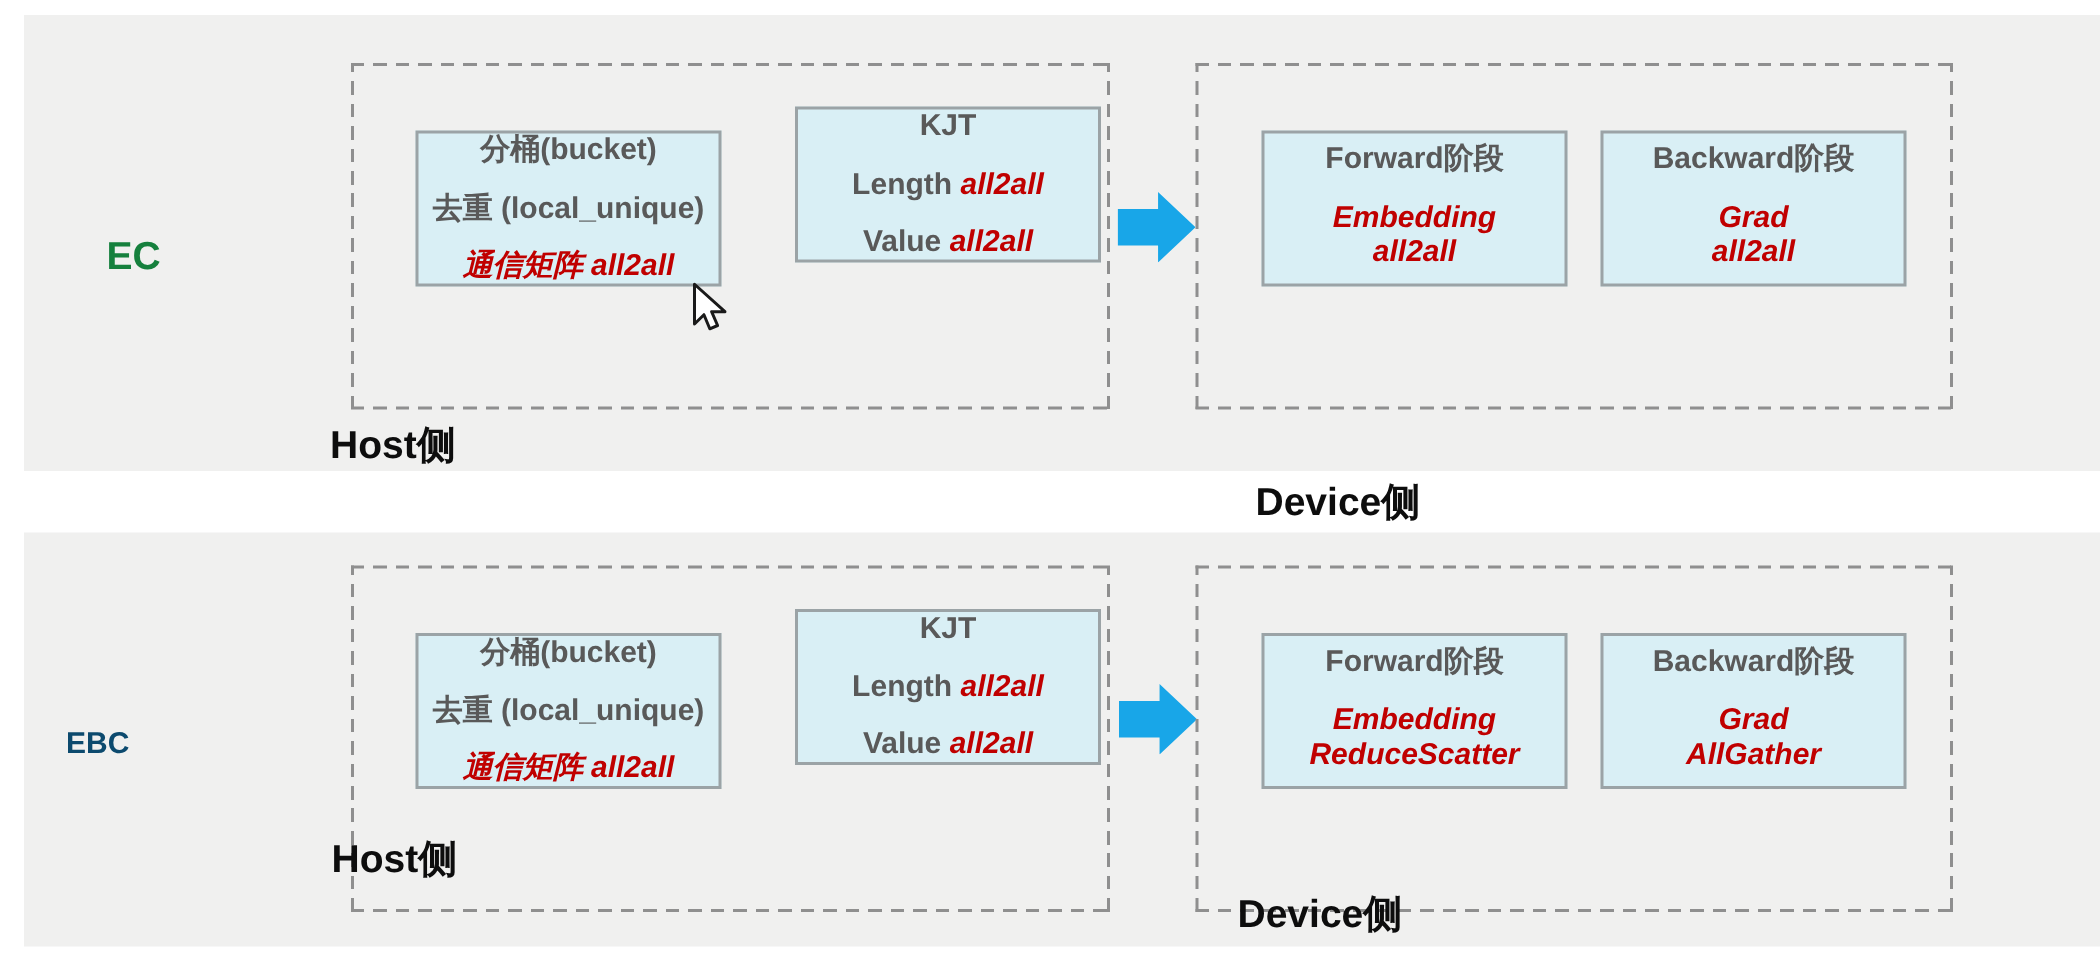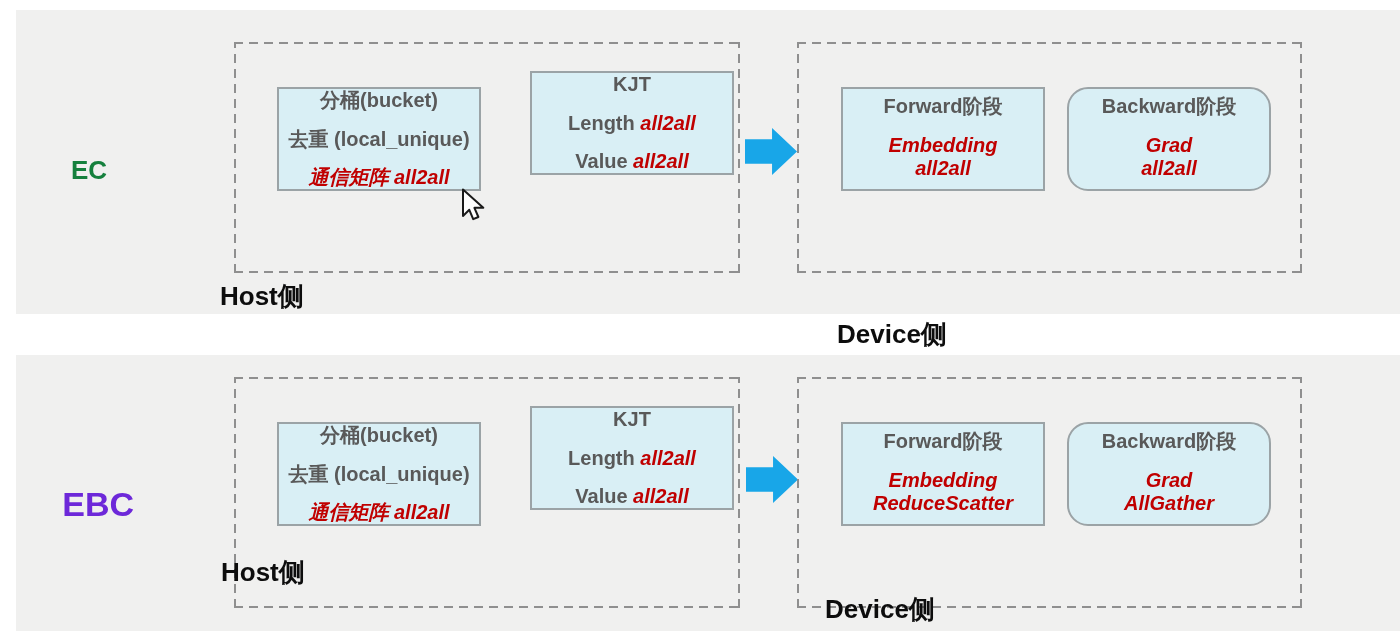--- a/index.html
+++ b/index.html
@@ -33,21 +33,21 @@
 
   .box {
     position:absolute; width:204px; height:104px; box-sizing:border-box;
     background:#d9eff5; border:2px solid #9ba3a6;
     display:flex; flex-direction:column; justify-content:space-between; align-items:center;
     font-size:20px; line-height:23px; color:#595959; text-align:center;
   }
   .host-group .box1   { left:43px;  top:45px; }
   .host-group .box2   { left:268px; top:29px;margin-left:28px; }
   .device-group .box1 { left:44px;  top:45px; }
-  .device-group .box2 { left:270px; top:45px;border-radius:21px; }
+  .device-group .box2 { left:270px; top:45px; }
   .device-group .box  { justify-content:flex-start; padding-top:6px; }
   .device-group .box .title { margin-bottom:16px; }
   .red  { color:#c00000;font-style:italic; }
   .gray { color:#595959; }
 
   .zone-label { position:absolute; font-size:26px; color:#0d0d0d; }
   .zl-host   { left:218px; width:506px; }
   .zl-device { left:781px; width:505px;margin-top:30px; }
   #ec-panel  .zl-host   { top:269px; transform:translateX(-14px); }
   #ec-panel  .zl-device { top:277px; transform:translateX(40px); }
@@ -96,21 +96,21 @@
       <div class="box box2">
         <div class="gray title">Backward阶段</div>
         <div class="red">Grad</div>
         <div class="red">all2all</div>
       </div>
     </div>
     <div class="zone-label zl-device">Device侧</div>
   </section>
 
   <section class="panel" id="ebc-panel">
-    <div class="abs" style="left:28px;top:130px;width:90px;text-align:right;font-size:34px;color:#6d28d9;">EBC</div>
+    <div class="abs" style="left:28px;top:130px;width:90px;text-align:left;font-size:20px;color:#0c4a6e;">EBC</div>
 
     <div class="dashed host-group">
       <div class="box box1">
         <div class="gray">分桶(bucket)</div>
         <div class="gray">去重 (local_unique)</div>
         <div class="red">通信矩阵 all2all</div>
       </div>
       <div class="box box2">
         <div class="gray">KJT</div>
         <div><span class="gray">Length</span> <span class="red">all2all</span></div>

